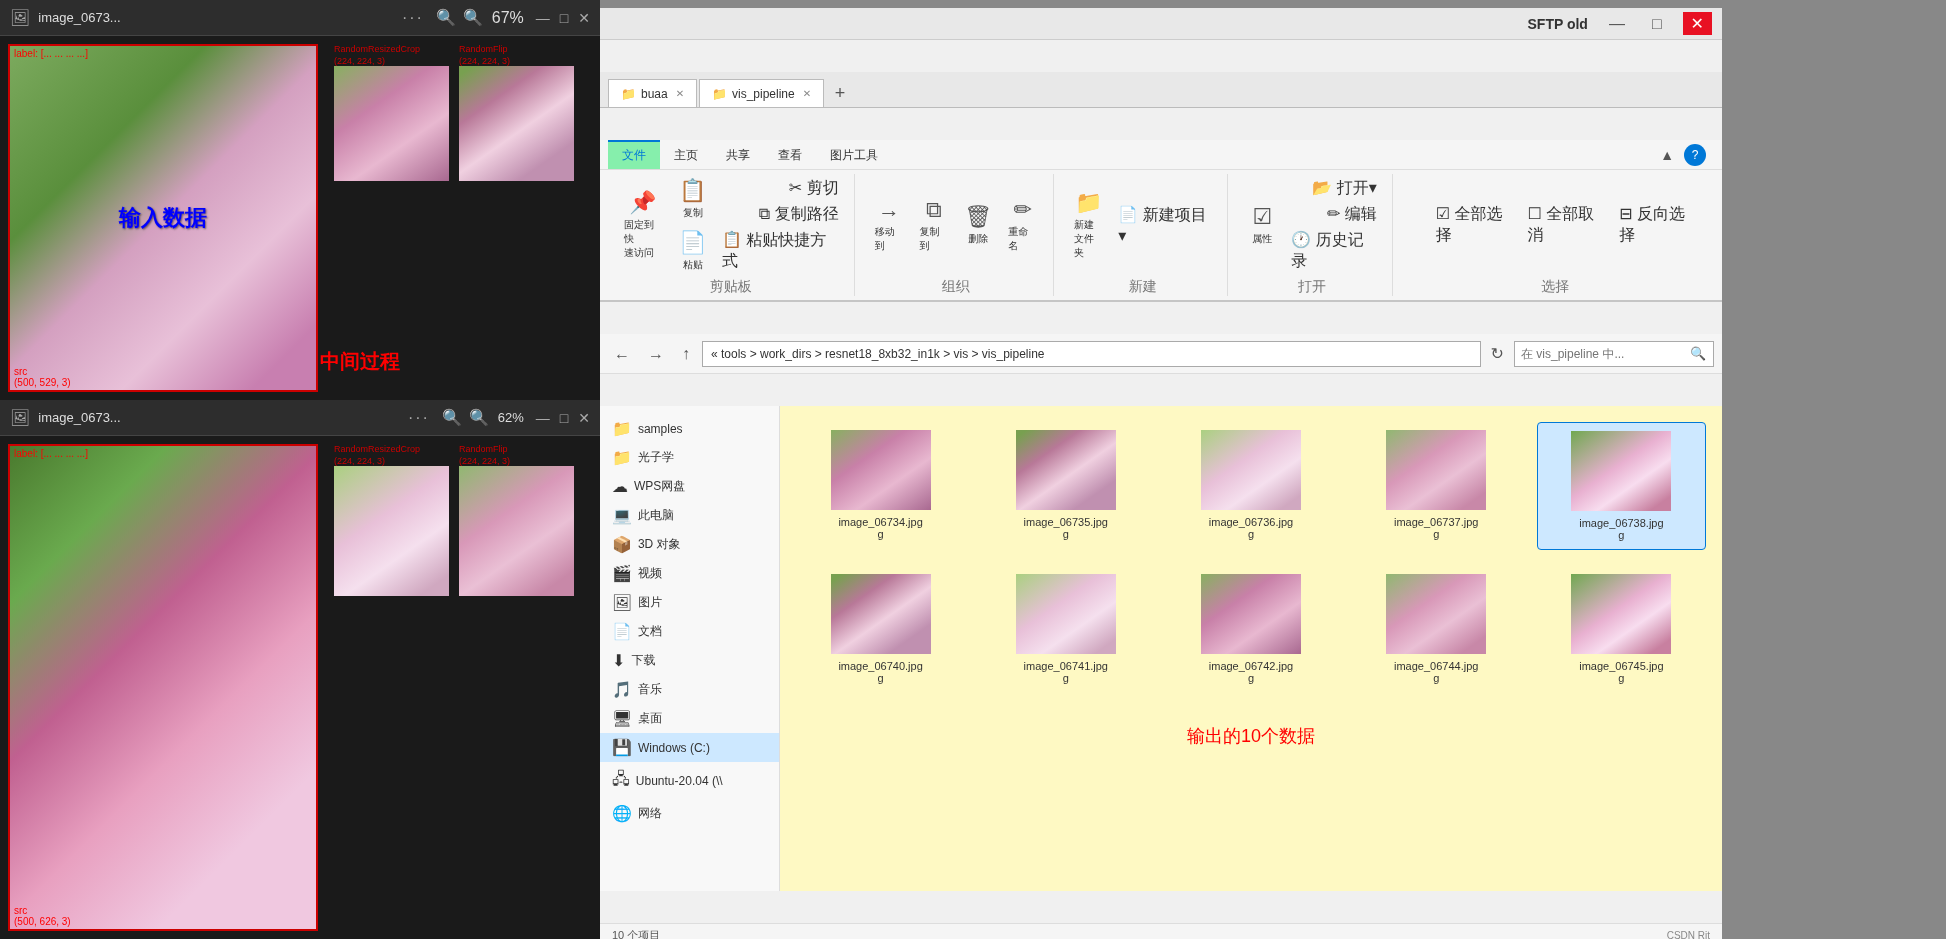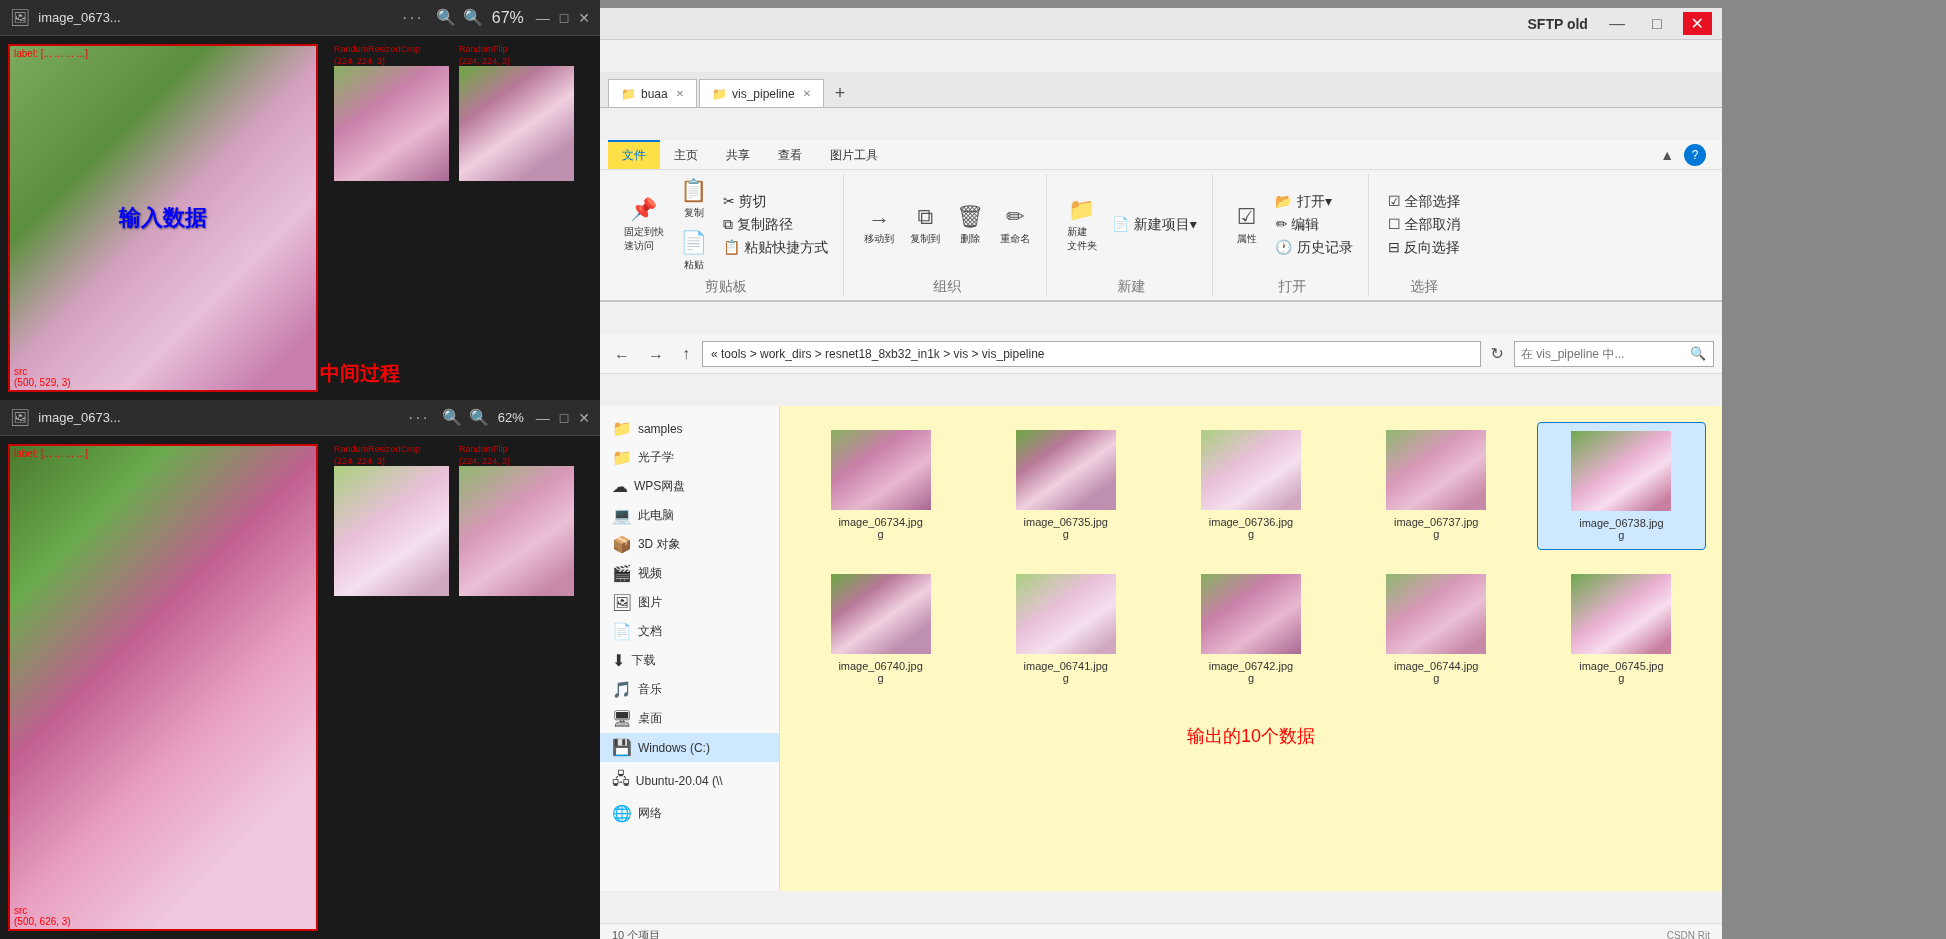--- a/index.html
+++ b/index.html
@@ -95,21 +95,21 @@
     }
     .viewer-top .side-imgs .thumb {
       width: 115px; height: 115px;
       overflow: hidden;
       background: #333;
     }
 
     
     .middle-label-area {
       position: absolute;
-      top: 360px; left: 320px;
+      top: 348px; left: 320px;
       z-index: 10;
     }
     .middle-label-area .process-label {
       color: red;
       font-size: 20px;
       font-weight: bold;
     }
 
     
     .viewer-bottom {
@@ -291,21 +291,21 @@
       border-bottom: 1px solid #ddd;
     }
     .ribbon-tab {
       padding: 5px 14px;
       font-size: 12px;
       color: #333;
       cursor: pointer;
       border-top: 2px solid transparent;
     }
     .ribbon-tab.active {
-      background: #fde047;
+      background: #86efac;
       border-top: 2px solid #0078d7;
       color: #0078d7;
     }
     .ribbon-content {
       display: flex;
       align-items: stretch;
       padding: 4px 8px;
       gap: 4px;
     }
     .ribbon-group {
@@ -336,25 +336,25 @@
       padding: 4px 6px;
       border-radius: 3px;
       min-width: 40px;
       font-size: 10px;
       color: #333;
     }
     .ribbon-btn .r-icon { font-size: 22px; margin-bottom: 2px; color: #555; }
     .ribbon-btn-sm {
       display: flex;
       flex-direction: column;
-      align-items: flex-start;
+      align-items: flex-end;
       cursor: pointer;
       padding: 2px 5px;
       border-radius: 3px;
-      font-size: 14px;
+      font-size: 16px;
       color: #333;
     }
 
     
     .explorer-main {
       display: flex;
       flex: 1;
       overflow: hidden;
     }
     .sidebar {
@@ -678,21 +678,21 @@
             <div class="ribbon-btn-sm">
                 <span>🕐 历史记录</span>
               </div>
           </div>
         </div>
         <div class="ribbon-group-label">打开</div>
       </div>
 
       <div class="ribbon-group">
         <div class="ribbon-group-items">
-          <div style="display:flex;flex-direction:column;gap:1px;font-size:11px;">
+          <div style="display:flex;gap:1px;font-size:11px;margin-left:24px;">
             <div class="ribbon-btn-sm">
                 <span>☑ 全部选择</span>
               </div>
             <div class="ribbon-btn-sm">
                 <span>☐ 全部取消</span>
               </div>
             <div class="ribbon-btn-sm">
                 <span>⊟ 反向选择</span>
               </div>
           </div>

